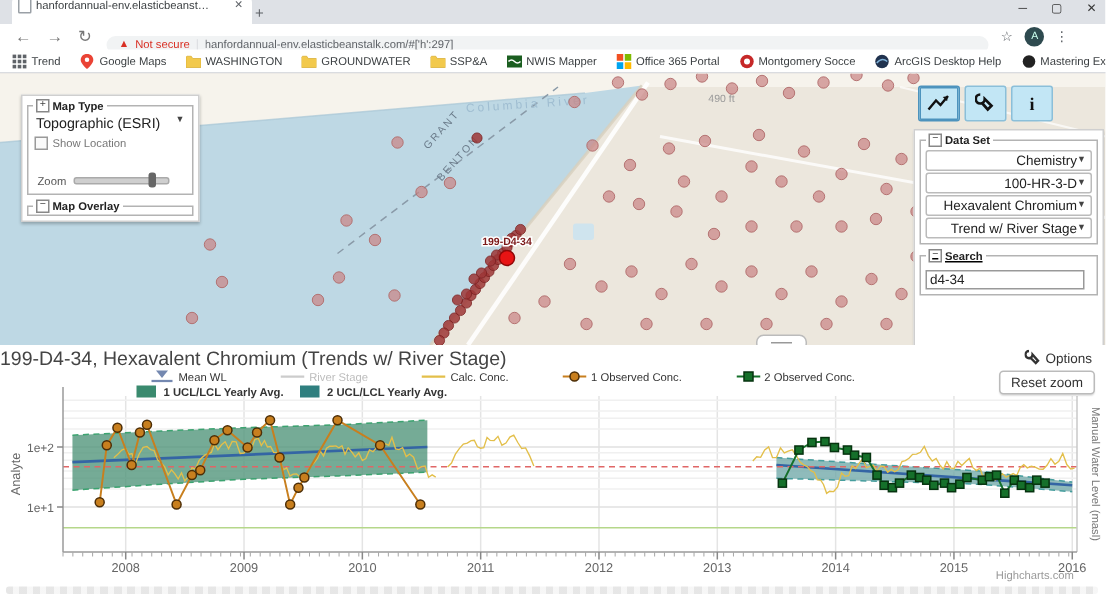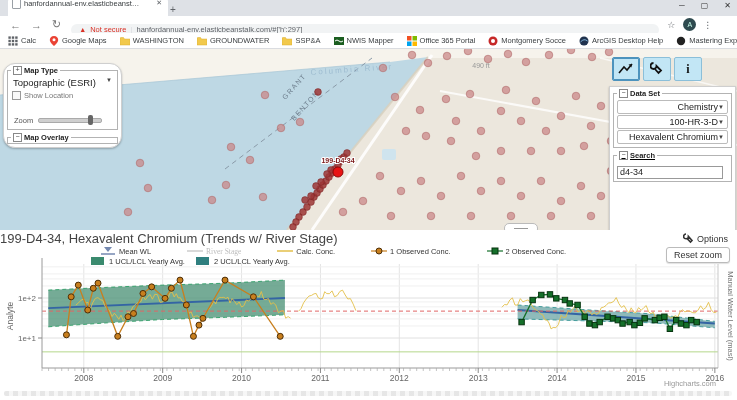--- a/index.html
+++ b/index.html
@@ -34,21 +34,21 @@
   .bm svg{display:block;}
 
   
   #map-area{position:absolute;left:0;top:49px;width:737px;height:181px;background:#ece7dd;overflow:hidden;}
   #map-svg{position:absolute;left:0;top:0;}
   .panel{position:absolute;background:#fff;border:1px solid #cfcfcf;box-shadow:0 1px 2px rgba(0,0,0,.25);}
   fieldset{border:1px solid #b3b3b3;margin:2px 3px 3px 3px;padding:1px 3px 2px 3px;}
   legend{font-size:7.5px;font-weight:bold;color:#222;padding:0 2px;display:flex;align-items:center;gap:2px;}
   .coll{display:inline-block;width:7px;height:7px;border:1px solid #888;font-size:7px;line-height:6px;
     text-align:center;color:#444;background:#fff;font-weight:normal;}
-  #left-panel{left:3px;top:14px;width:117px;border-radius:12px;}
+  #left-panel{left:14px;top:14px;width:117px;}
   .ddrow{display:flex;justify-content:space-between;font-size:9.5px;color:#222;padding:1px 2px;}
   .ddrow .arr{font-size:6px;color:#444;}
   .chkrow{display:flex;align-items:center;gap:3px;font-size:7.5px;color:#777;margin:2px 0 16px 1px;}
   .chk{width:7px;height:7px;border:1px solid #9a9a9a;background:#fafafa;}
   .zoomrow{display:flex;align-items:center;gap:5px;font-size:7.5px;color:#555;margin:2px 0 2px 3px;}
   .track{position:relative;width:62px;height:3px;background:#cfcfcf;border-radius:2px;border:1px solid #aaa;}
   .thumb{position:absolute;left:78%;top:-4px;width:5px;height:10px;background:#666;border-radius:2px;}
   #right-buttons{position:absolute;left:612px;top:8px;display:flex;gap:3px;}
   .tbtn{width:26px;height:22px;background:#c2e6f5;border:1px solid #8bbfd9;border-radius:2px;
     display:flex;align-items:center;justify-content:center;}
@@ -70,23 +70,23 @@
   
   #chart-area{position:absolute;left:0;top:230px;width:737px;height:170px;background:#fff;}
   #chart-svg{position:absolute;left:0;top:0;}
   #chart-title{position:absolute;left:0;top:1px;width:710px;text-align:left;font-size:13px;color:#444;}
   #options-btn{position:absolute;right:9px;top:3px;display:flex;align-items:center;gap:3px;
     font-size:9px;color:#333;}
   #reset-zoom{position:absolute;right:7px;top:17px;background:#fff;border:1px solid #bbb;border-radius:3px;
     font-size:9px;color:#333;padding:2px 7px;box-shadow:0 1px 1px rgba(0,0,0,.12);}
   .lrow{position:absolute;display:flex;align-items:center;}
   #legend-row1{left:100px;top:16px;gap:36px;}
-  #legend-row2{left:90px;top:26px;gap:10px;}
+  #legend-row2{left:90px;top:26px;gap:10px;font-weight:bold;}
   .litem{display:flex;align-items:center;gap:3px;font-size:7.5px;color:#333;}
-  .litem.disabled{color:#bdbdbd;font-family:Liberation Serif, serif;}
+  .litem.disabled{color:#bdbdbd;}
   #bottom-strip{position:absolute;left:4px;top:161px;width:728px;height:5px;border-radius:2px;opacity:.7;
     background:repeating-linear-gradient(90deg,#dcdcdc 0 5px,#f3f3f3 5px 9px);}
 </style>
 </head>
 <body>
 
 <div id="window">
 
   <div id="tabstrip">
     <div id="tab">
@@ -123,21 +123,21 @@
           <rect x="0.4" y="0.4" width="2.4" height="2.4" fill="#5f6368"></rect>
           <rect x="3.8" y="0.4" width="2.4" height="2.4" fill="#5f6368"></rect>
           <rect x="7.2" y="0.4" width="2.4" height="2.4" fill="#5f6368"></rect>
           <rect x="0.4" y="3.8" width="2.4" height="2.4" fill="#5f6368"></rect>
           <rect x="3.8" y="3.8" width="2.4" height="2.4" fill="#5f6368"></rect>
           <rect x="7.2" y="3.8" width="2.4" height="2.4" fill="#5f6368"></rect>
           <rect x="0.4" y="7.2" width="2.4" height="2.4" fill="#5f6368"></rect>
           <rect x="3.8" y="7.2" width="2.4" height="2.4" fill="#5f6368"></rect>
           <rect x="7.2" y="7.2" width="2.4" height="2.4" fill="#5f6368"></rect>
         </svg>
-        <span>Calc</span>
+        <span>Trend</span>
       </span>
       <span class="bm">
         <svg width="10" height="10">
           <path d="M5 0 C2.3 0 .8 1.8 .8 4 C.8 6.6 5 10 5 10 C5 10 9.2 6.6 9.2 4 C9.2 1.8 7.7 0 5 0" fill="#ea4335"></path>
           <circle cx="5" cy="3.8" r="1.5" fill="#fff"></circle>
         </svg>
         <span>Google Maps</span>
       </span>
       <span class="bm">
         <svg width="10" height="10">
@@ -365,20 +365,24 @@
             <div class="dsrow">
               <span>Chemistry</span>
               <span class="arr">▼</span>
             </div>
             <div class="dsrow">
               <span>100-HR-3-D</span>
               <span class="arr">▼</span>
             </div>
             <div class="dsrow">
               <span>Hexavalent Chromium</span>
+              <span class="arr">▼</span>
+            </div>
+            <div class="dsrow">
+              <span>Trend w/ River Stage</span>
               <span class="arr">▼</span>
             </div>
           </div>
       </fieldset>
       <fieldset style="position:relative;text-decoration:underline;">
         <legend>
           <span class="coll">−</span>
           <span>Search</span>
         </legend>
         <input id="search-input" value="d4-34" style="">

